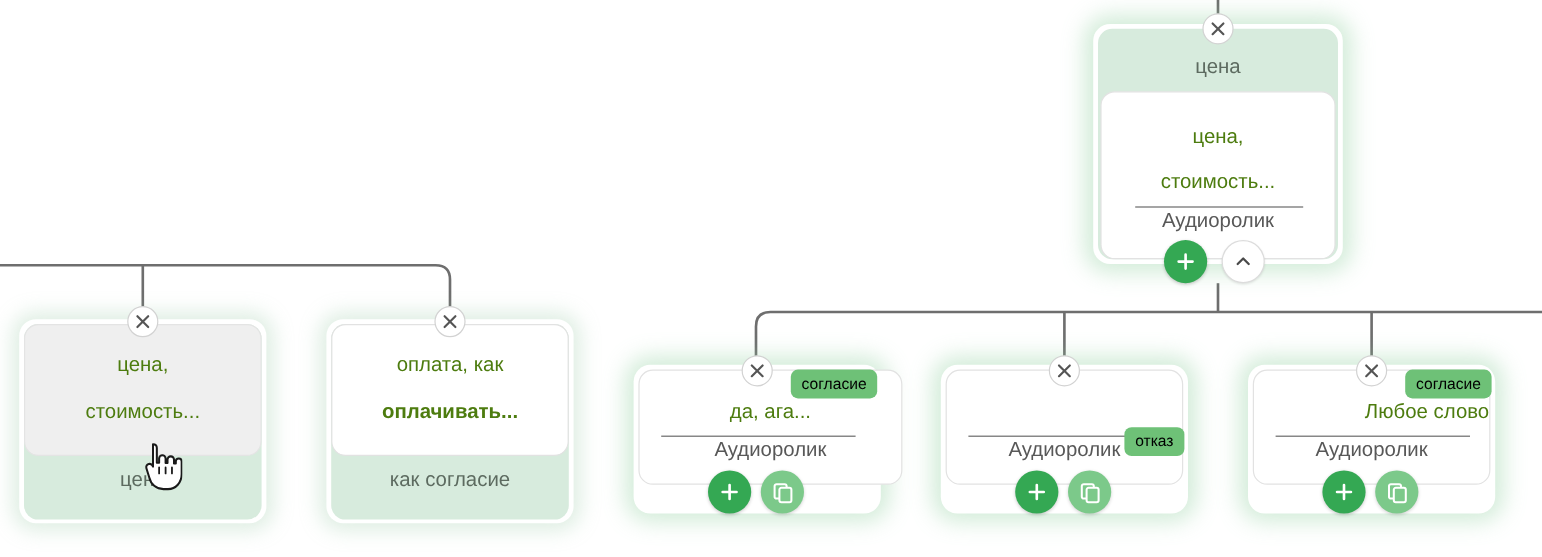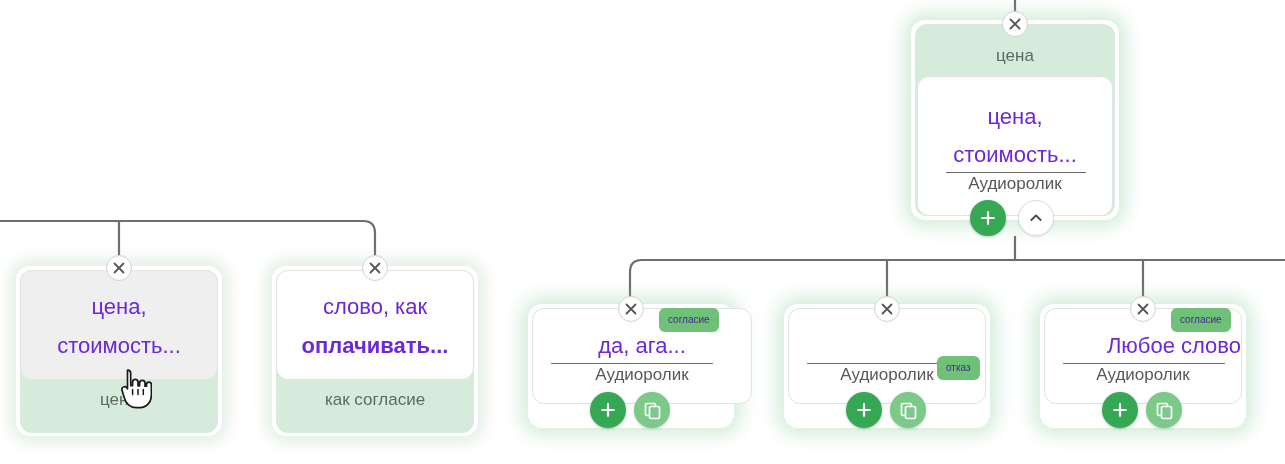--- a/index.html
+++ b/index.html
@@ -40,21 +40,21 @@
     position:absolute;
     background:#ffffff;
     border:1px solid #e2e2e2;
     border-radius:12px;
     box-sizing:border-box;
   }
   .panel.grey{background:#efefef;border-color:#e4e4e4;}
 
   .ptext{
     position:absolute;left:0;right:0;text-align:center;
-    color:#6d28d9;font-size:22px;white-space:nowrap;
+    color:#4d7c0f;font-size:17px;white-space:nowrap;
   }
   .divider{
     position:absolute;height:1px;background:#6a6a6a;
   }
   .audio{
     position:absolute;left:0;right:0;text-align:center;
     color:#585858;font-size:17px;
   }
 
   
@@ -75,22 +75,22 @@
   .rbtn.plus{width:36px;height:36px;background:#34a853;
      box-shadow:0 1px 3px rgba(0,0,0,.22);}
   .rbtn.copy{width:36px;height:36px;background:#7cc98a;
      box-shadow:0 1px 3px rgba(0,0,0,.18);}
   .rbtn.chev{width:36px;height:36px;background:#fff;border:1px solid #dcdcdc;
      box-shadow:0 1px 2px rgba(0,0,0,.10);}
 
   
   .badge{
     position:absolute;
-    background:#6ec177;color:#4c1d95;
-    font-size:10px;line-height:22px;
+    background:#6ec177;color:#000000;
+    font-size:13px;line-height:22px;
     padding:1px 9px;border-radius:6px;
     white-space:nowrap;z-index:35;
   }
 
   
   .cursor{position:absolute;z-index:60;pointer-events:none;}
 </style>
 </head>
 <body>
 
@@ -168,21 +168,21 @@
 
   <div class="node">
     <div class="glow" style="left:272px;top:266px;width:206px;height:170px;
          box-shadow:0 0 16px 6px rgba(160,205,172,.34);"></div>
 
     <div class="card-green" style="left:276px;top:270px;width:198px;height:163px;">
       <div class="strip-label" style="top:120px;">как согласие</div>
     </div>
 
     <div class="panel" style="left:276px;top:270px;width:198px;height:110px;">
-      <div class="ptext" style="top:23px;">слово, как</div>
+      <div class="ptext" style="top:23px;">оплата, как</div>
       <div class="ptext" style="top:62px;font-weight:bold;">оплачивать...</div>
     </div>
 
     <div class="xbtn" style="left:362px;top:255px;">
       <svg width="14" height="14" viewBox="0 0 14 14">
         <path d="M2.5 2.5 L11.5 11.5 M11.5 2.5 L2.5 11.5" stroke="#555" stroke-width="1.8" stroke-linecap="round"></path>
       </svg>
     </div>
   </div>
 

